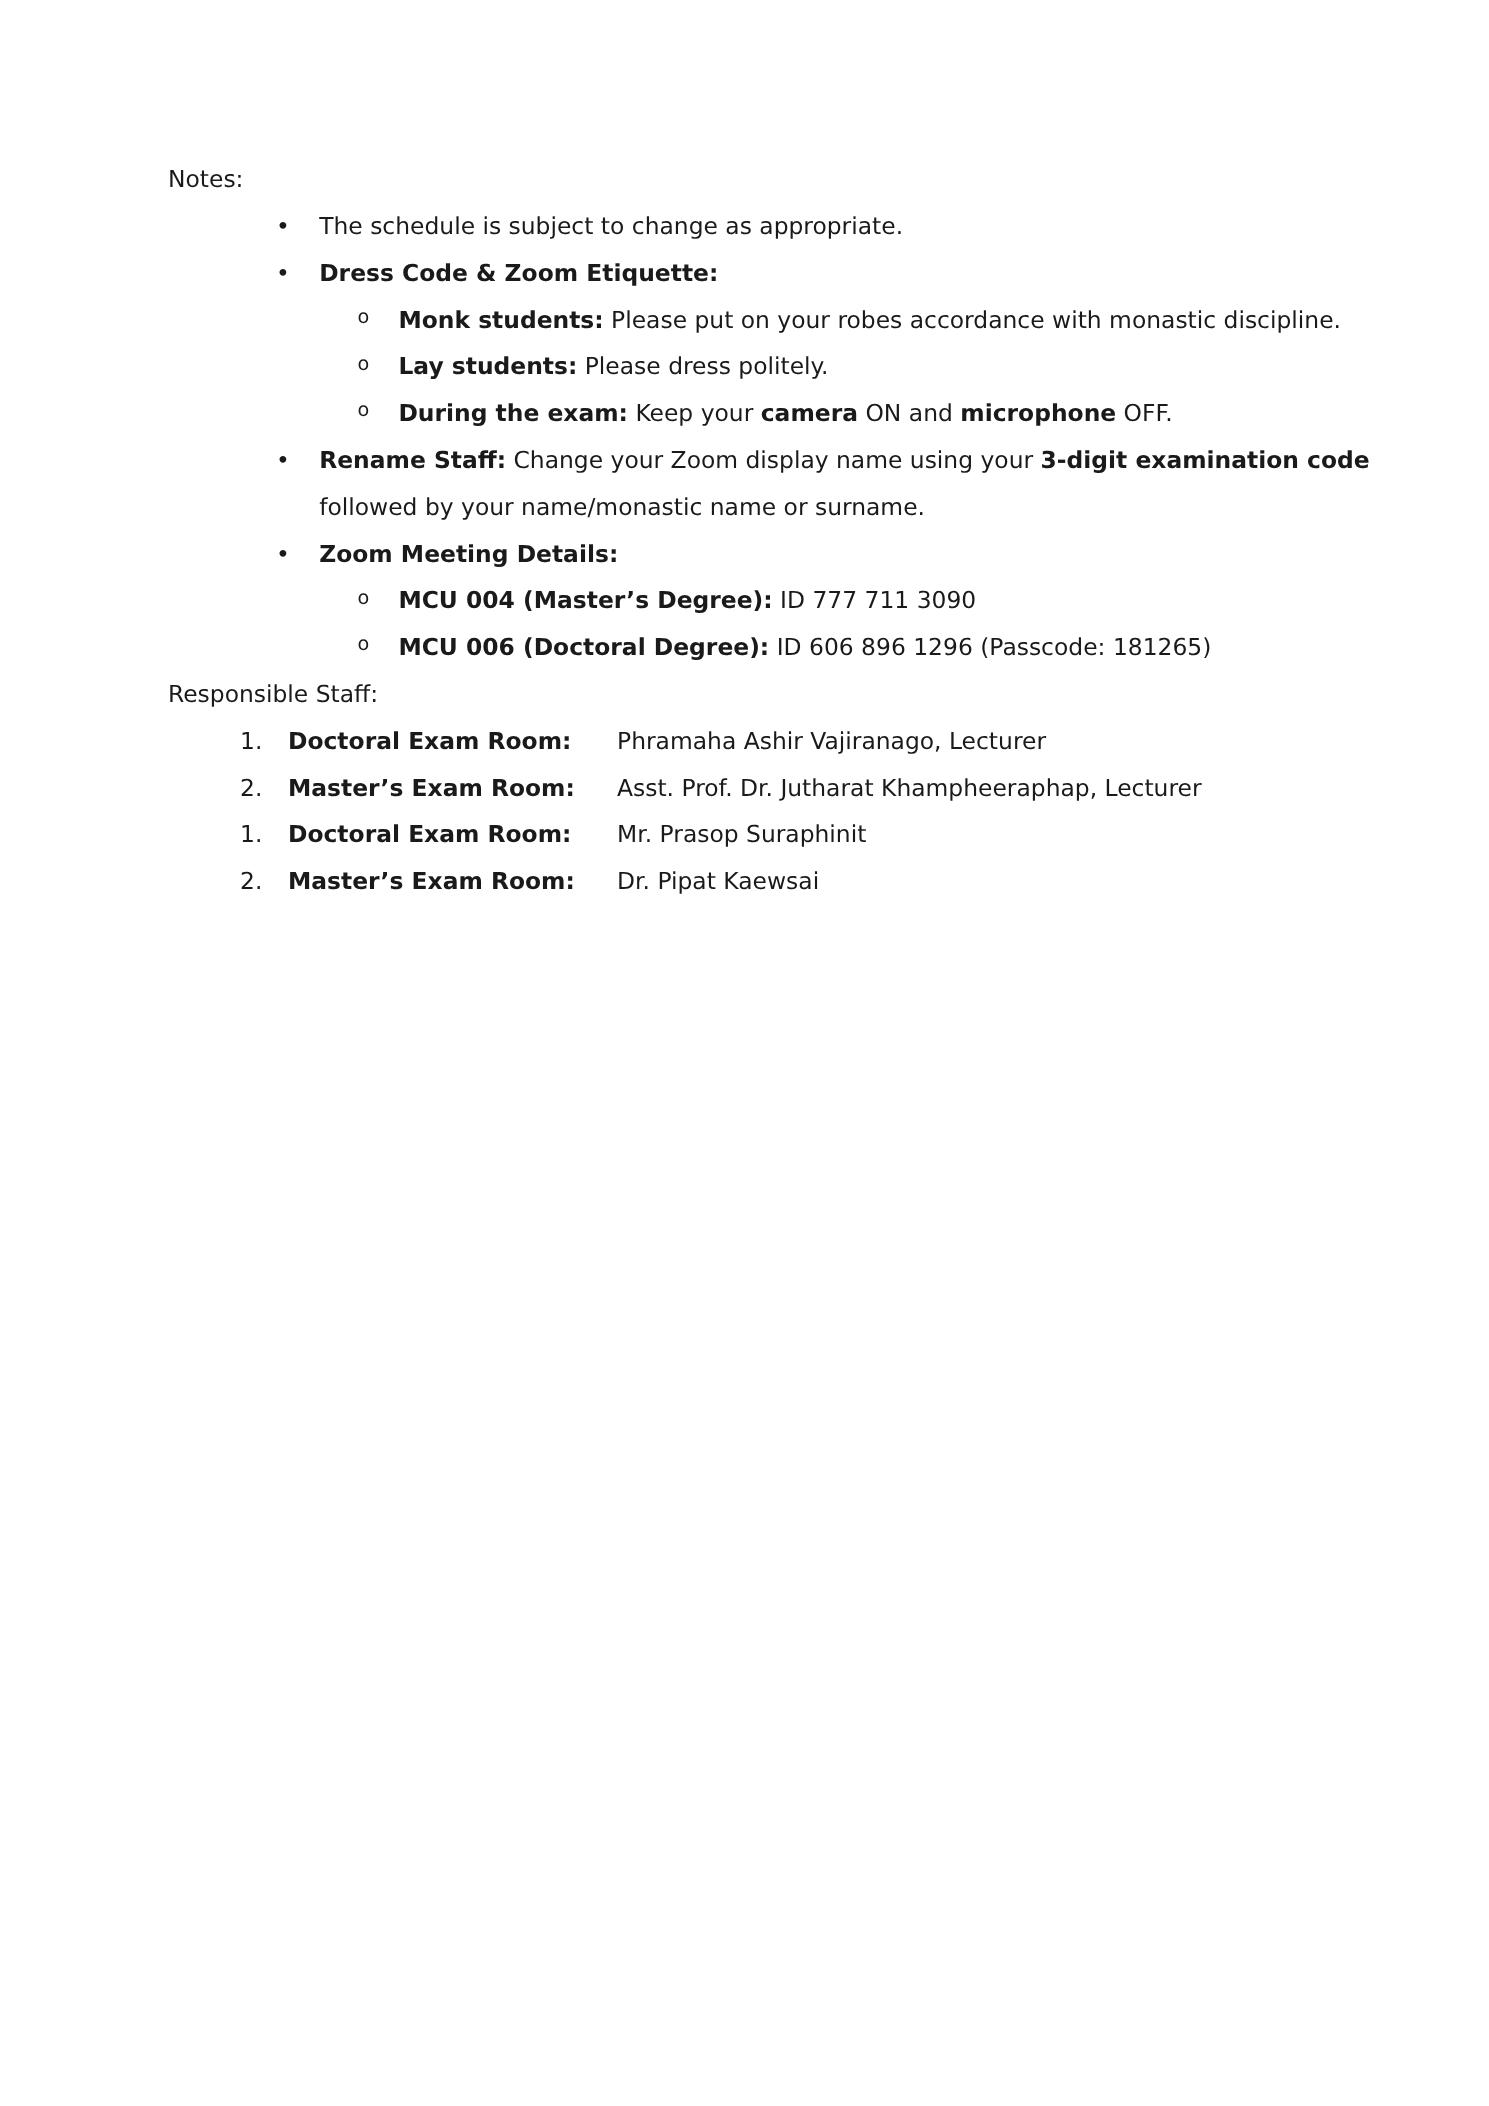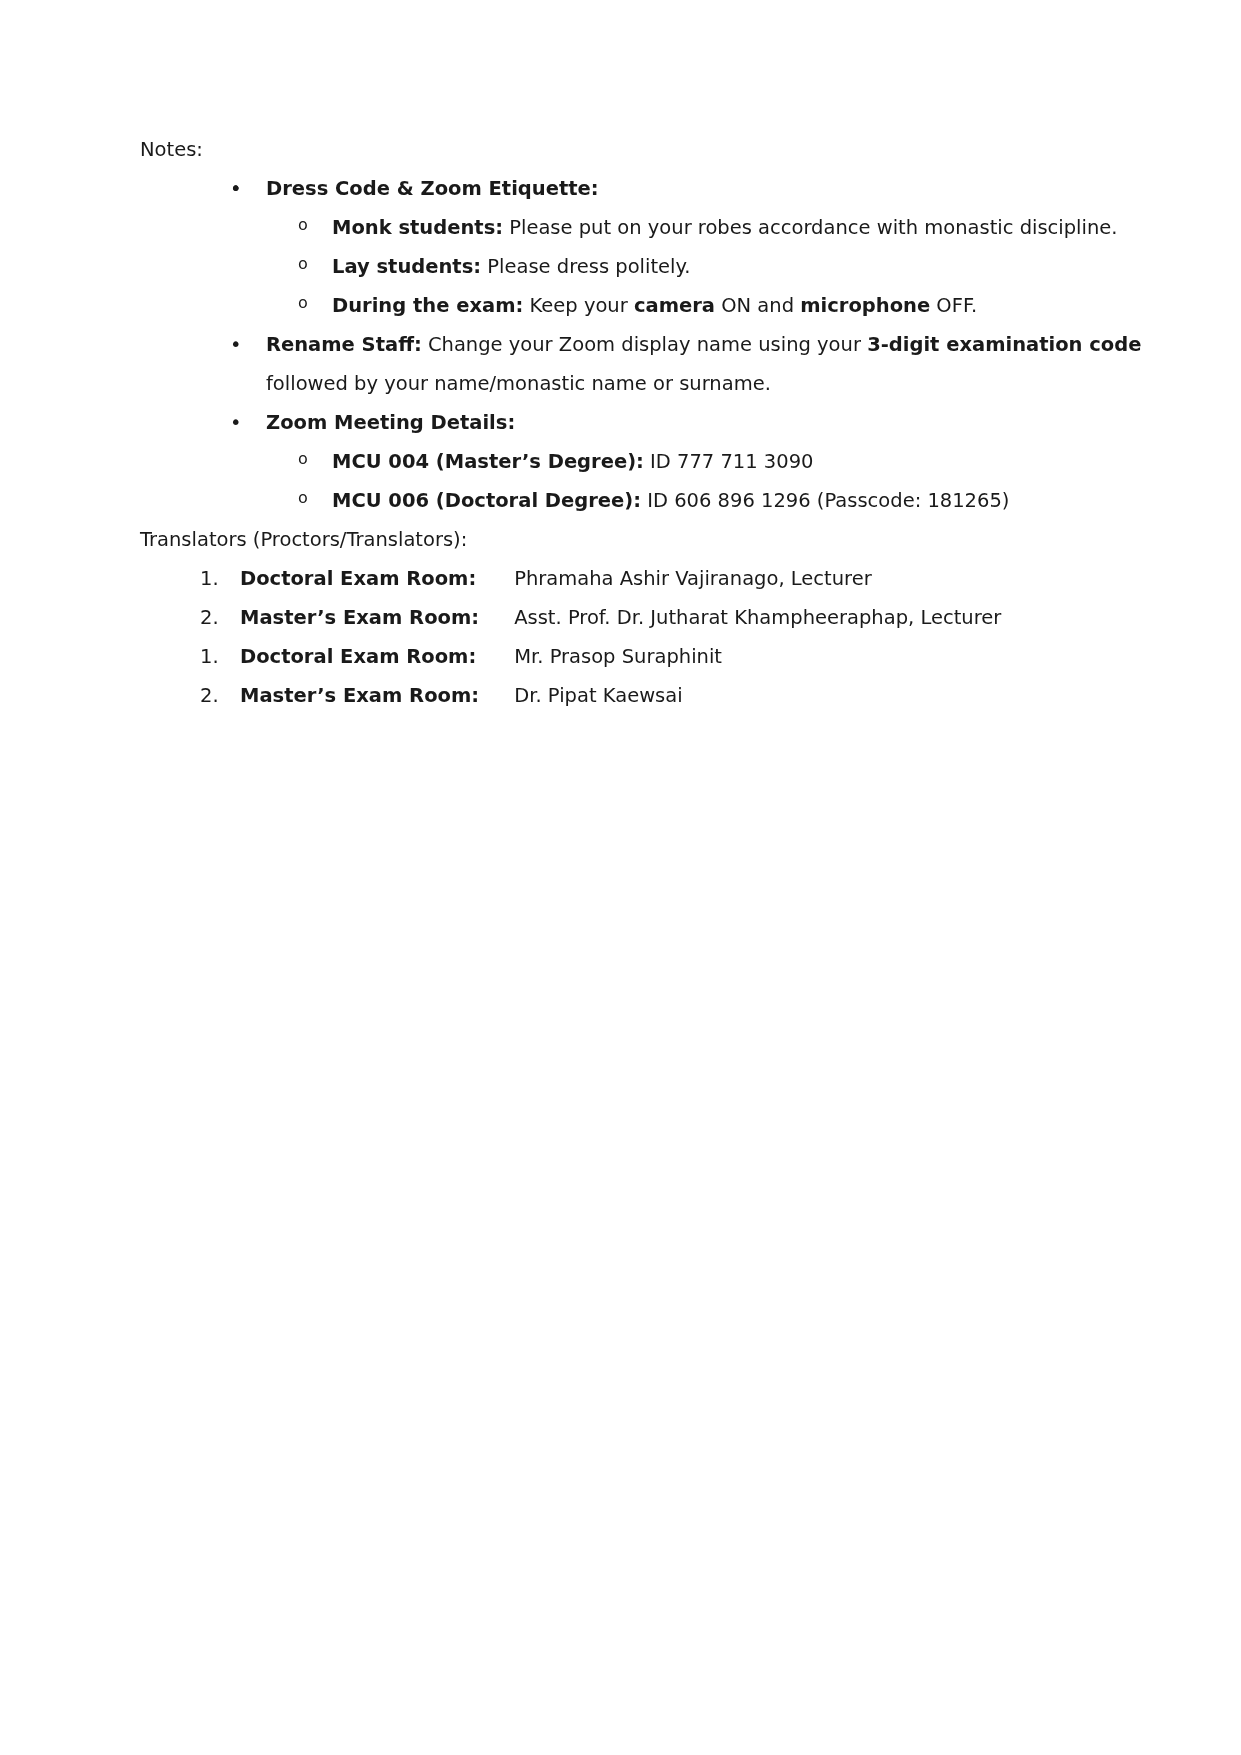--- a/index.html
+++ b/index.html
@@ -89,20 +89,21 @@
 </head>
 <body>
 
 <div class="page">
   <div class="doc">
 
     <div class="line-plain">Notes:</div>
 
     <div class="lvl1">
       <span class="marker">•</span>
+      <span>The schedule is subject to change as appropriate.</span>
     </div>
 
     <div class="lvl1">
       <span class="marker">•</span>
       <span class="b">Dress Code &amp; Zoom Etiquette:</span>
     </div>
 
     <div class="lvl2">
       <span class="marker">o</span>
       <span class="b">Monk students:</span>
@@ -143,22 +144,22 @@
       <span class="b">MCU 004 (Master’s Degree):</span>
       <span>ID 777 711 3090</span>
     </div>
 
     <div class="lvl2">
       <span class="marker">o</span>
       <span class="b">MCU 006 (Doctoral Degree):</span>
       <span>ID 606 896 1296 (Passcode: 181265)</span>
     </div>
 
+    <div class="line-plain">Responsible Staff:</div>
 
-    <div class="line-plain">Translators (Proctors/Translators):</div>
 
     <div class="num">
       <span class="marker">1.</span>
       <span class="role">Doctoral Exam Room:</span>
       <span class="person">Phramaha Ashir Vajiranago, Lecturer</span>
     </div>
 
     <div class="num">
       <span class="marker">2.</span>
       <span class="role">Master’s Exam Room:</span>

